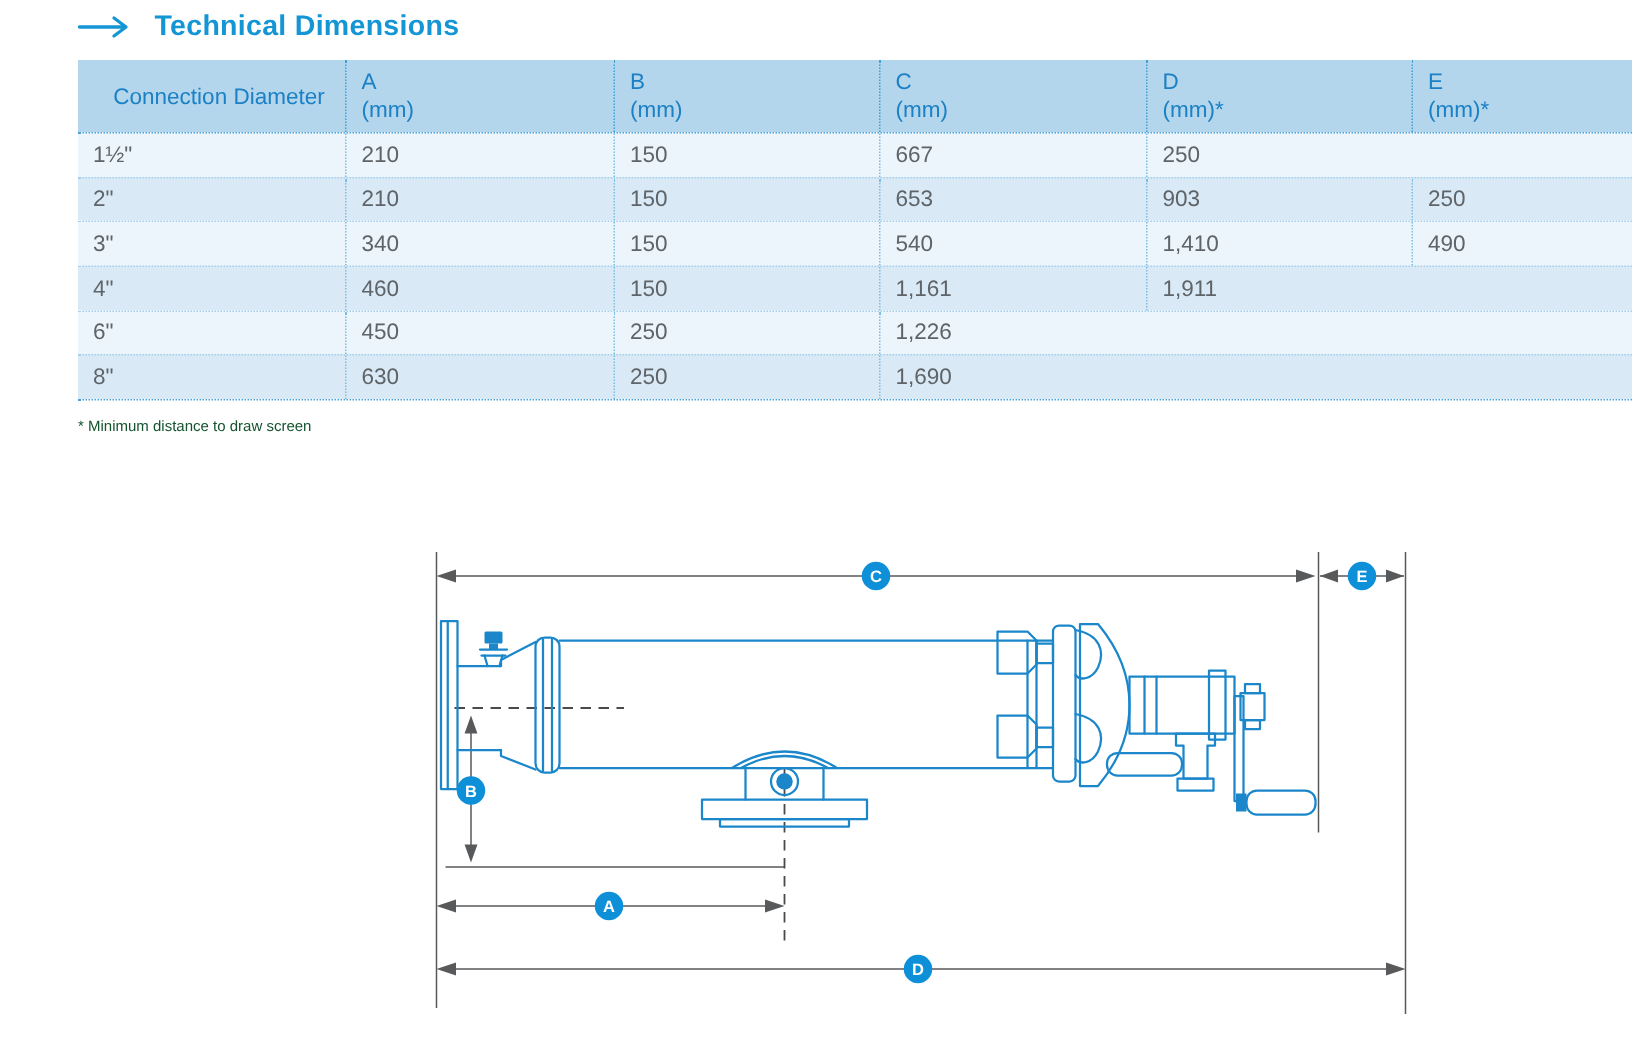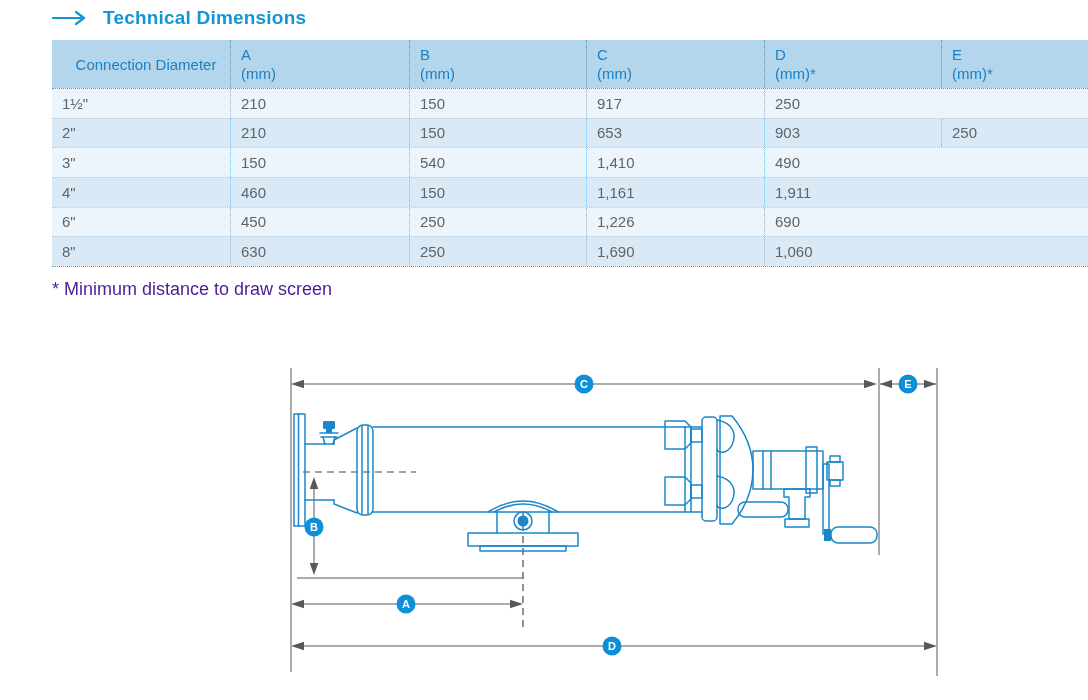--- a/index.html
+++ b/index.html
@@ -21,21 +21,21 @@
   .th.first { flex-direction:row; align-items:center; border-left:none; }
   .tbody { border-bottom:1px dotted #4aa3d8; }
   .tr { height:29.66px; border-top:1px dotted #a5cfeb; }
   .tr.first { border-top:1px dotted #4aa3d8; }
   .row-a { background:#ecf5fb; }
   .row-b { background:#d9eaf6; }
   .td { color:#5f6469; font-size:15px; padding-left:10px; display:flex; align-items:center;
         border-left:1px dotted #7cbde4; }
   .td.first { border-left:none; }
 
-  .footnote { position:absolute; left:8px; top:279px; font-size:18px; color:#4c1d95; }
+  .footnote { position:absolute; left:8px; top:279px; font-size:10px; color:#14532d; }
 
   
   .diagram { position:absolute; left:0; top:0; }
   .dims { stroke:#58595b; stroke-width:1; fill:none; }
   .arrows { fill:#58595b; stroke:none; }
   .dash { stroke:#4a4a4a; stroke-width:1.2; fill:none; stroke-dasharray:7 5; }
   .dev { stroke:#1b87ca; stroke-width:1.5; fill:none; stroke-linecap:round; stroke-linejoin:round; }
   .devfill { fill:#1b87ca; stroke:none; }
   .badge circle { fill:#0e90d8; }
   .badge text { fill:#ffffff; font-size:11px; font-weight:700; text-anchor:middle;
@@ -79,58 +79,57 @@
         <span>E</span>
         <span>(mm)*</span>
       </div>
     </div>
 
     <div class="tbody">
       <div class="tr first grid row-a">
         <div class="td first">1½"</div>
         <div class="td">210</div>
         <div class="td">150</div>
-        <div class="td">917</div>
+        <div class="td">667</div>
         <div class="td">250</div>
       </div>
       <div class="tr grid row-b">
         <div class="td first">2"</div>
         <div class="td">210</div>
         <div class="td">150</div>
         <div class="td">653</div>
         <div class="td">903</div>
         <div class="td">250</div>
       </div>
       <div class="tr grid row-a">
         <div class="td first">3"</div>
+        <div class="td">340</div>
         <div class="td">150</div>
         <div class="td">540</div>
         <div class="td">1,410</div>
         <div class="td">490</div>
       </div>
       <div class="tr grid row-b">
         <div class="td first">4"</div>
         <div class="td">460</div>
         <div class="td">150</div>
         <div class="td">1,161</div>
         <div class="td">1,911</div>
       </div>
       <div class="tr grid row-a">
         <div class="td first">6"</div>
         <div class="td">450</div>
         <div class="td">250</div>
         <div class="td">1,226</div>
-        <div class="td">690</div>
       </div>
       <div class="tr grid row-b">
         <div class="td first">8"</div>
         <div class="td">630</div>
         <div class="td">250</div>
         <div class="td">1,690</div>
-        <div class="td">1,060</div>
       </div>
     </div>
   </div>
 
   <p class="footnote">* Minimum distance to draw screen</p>
 
   <svg class="diagram" width="1088" height="700" viewBox="0 0 1088 700">
 
     <g class="dims">
       <line x1="247" y1="368" x2="247" y2="672"></line>

